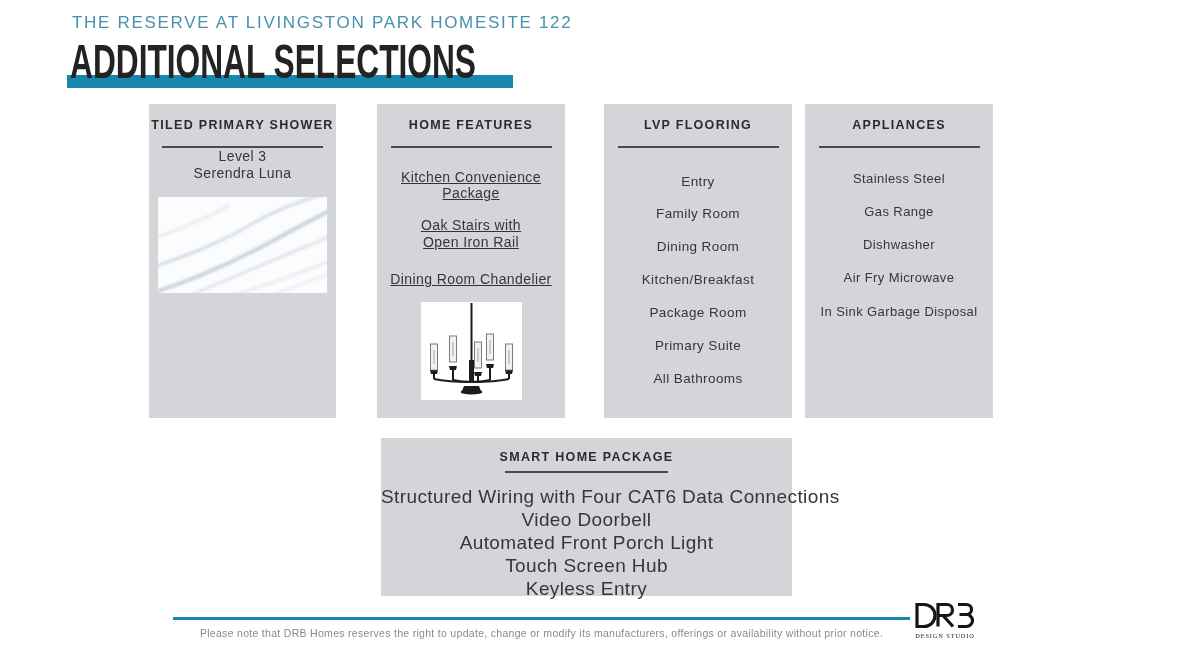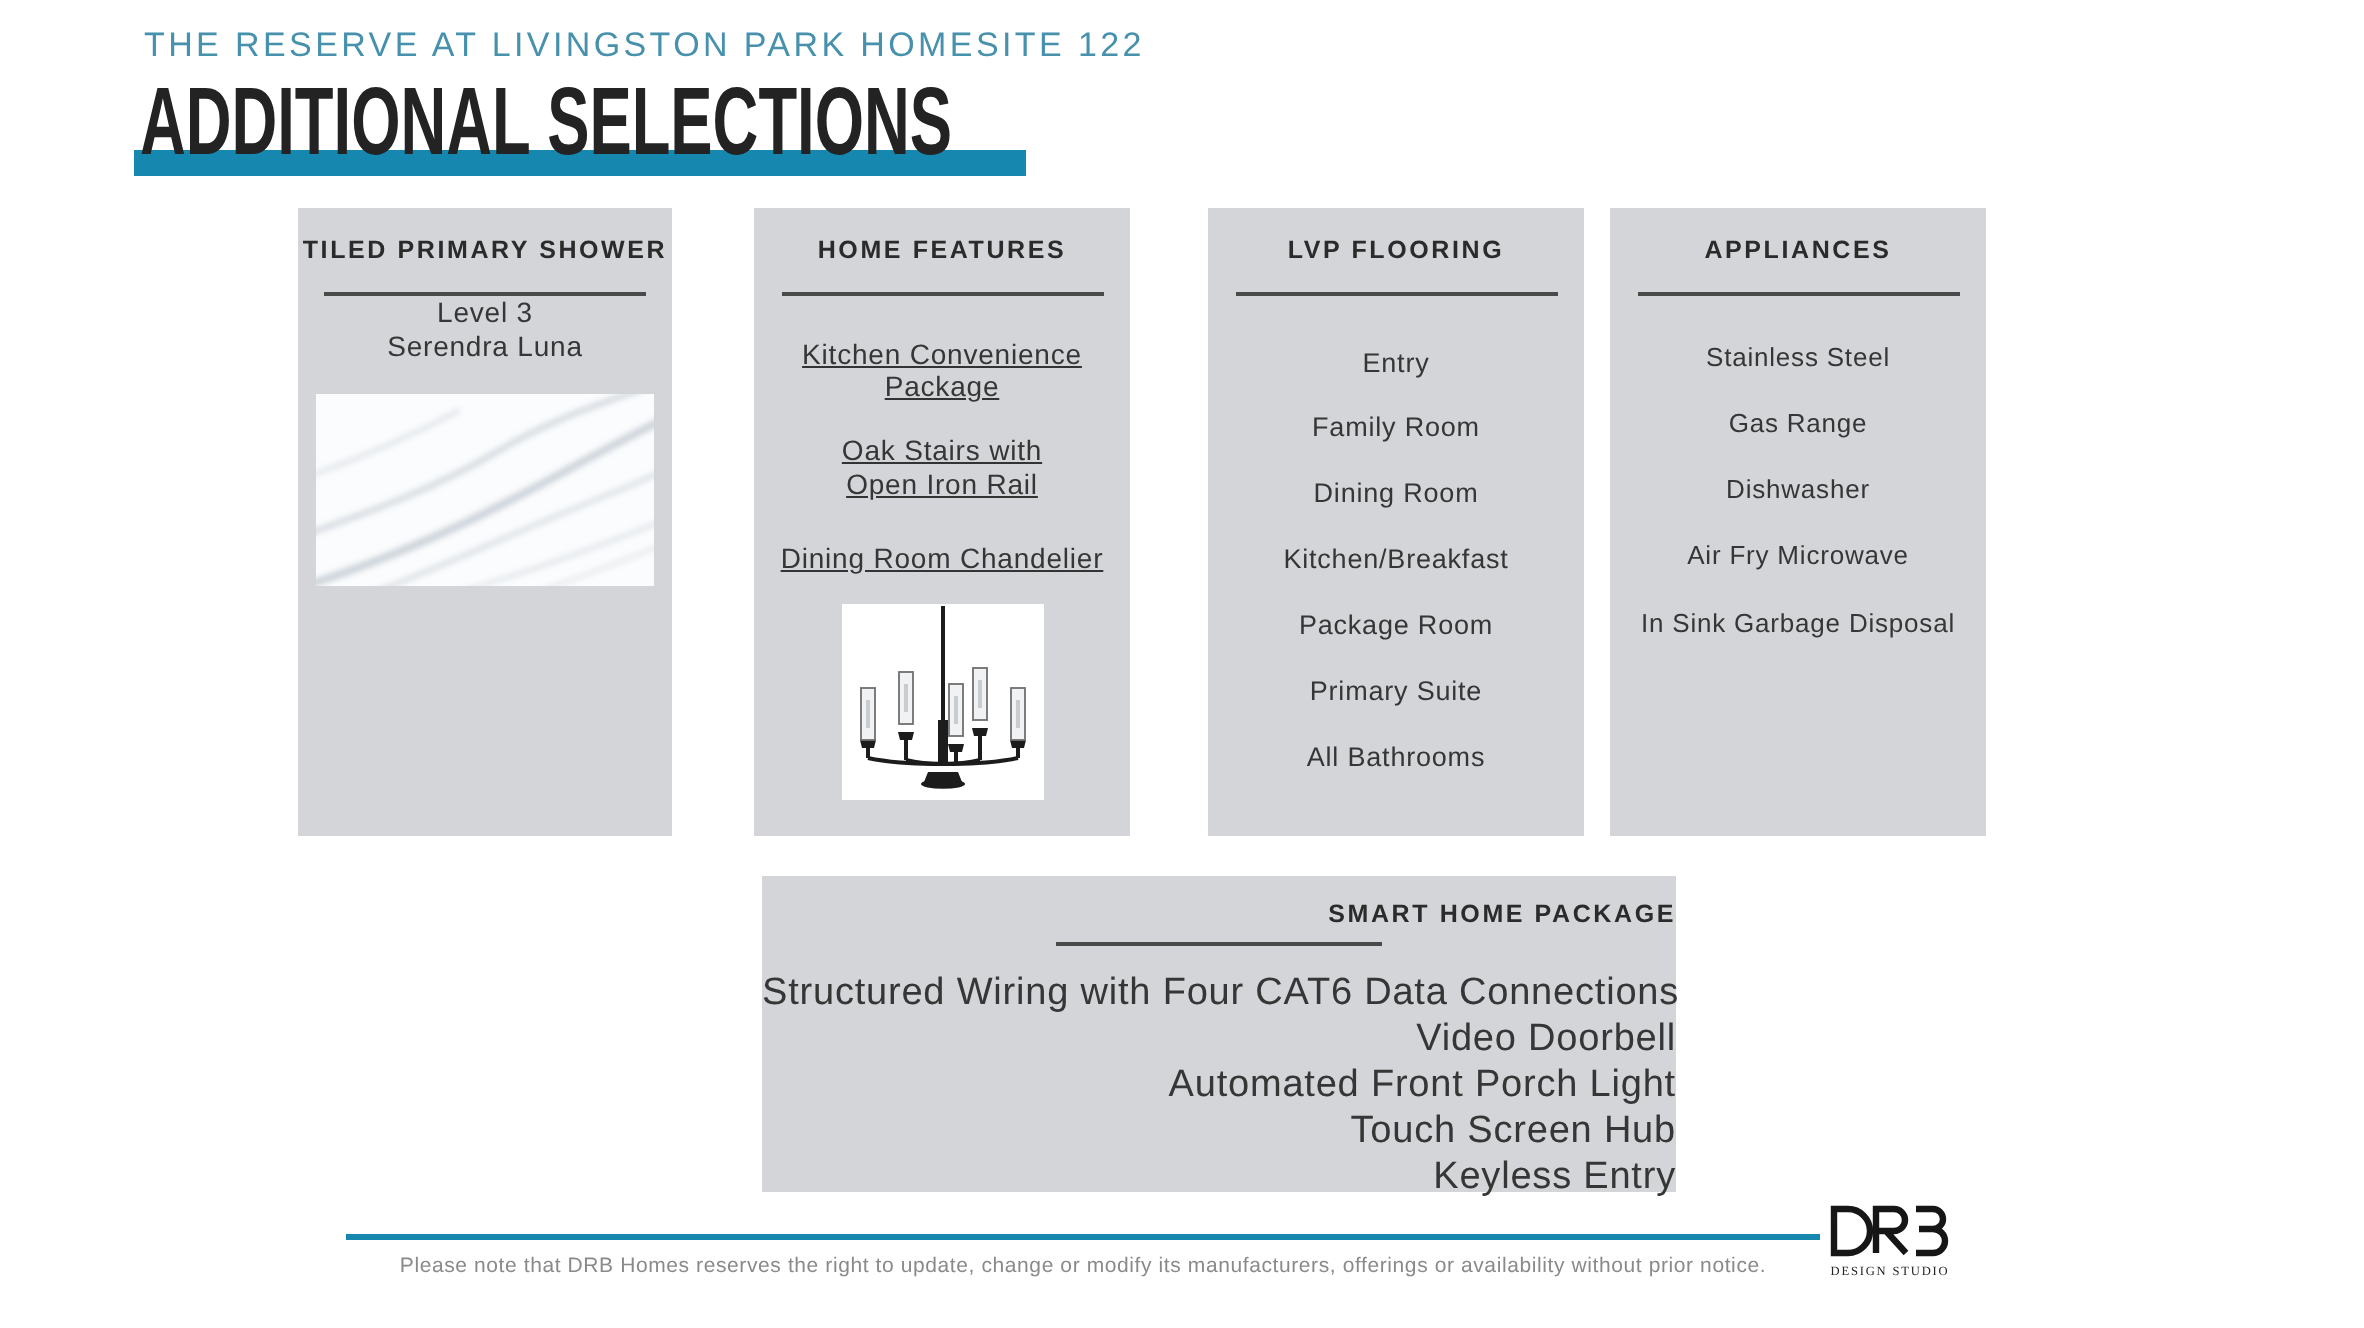--- a/index.html
+++ b/index.html
@@ -57,22 +57,22 @@
   .chandelier { width:101px; height:98px; margin:7px auto 0 auto; display:block; }
 
   .panel-3 .items { margin-top:26px; }
   .panel-3 .item { margin-bottom:16px; }
 
   .panel-4 .items { margin-top:23px; }
   .panel-4 .item { margin-bottom:17px; white-space:nowrap; font-size:13px; }
 
   
   .smart {
-    position:absolute; left:381px; top:438px; width:457px; height:158px;
-    background:#d3d5d8; text-align:right; color:#333;
+    position:absolute; left:381px; top:438px; width:411px; height:158px;
+    background:#d3d5d8; text-align:center; color:#333;
   }
   .smart .panel-title { margin-top:12px; }
   .smart .panel-rule { width:163px; margin-top:7px; }
   .smart .items { margin-top:12px; }
   .smart .item { font-size:19px; letter-spacing:0.4px; color:#363636; line-height:23px; white-space:nowrap; }
 
   
   .footer-rule {
     position:absolute; left:173px; top:617px; width:737px; height:2.5px; background:#1687ae;
   }

